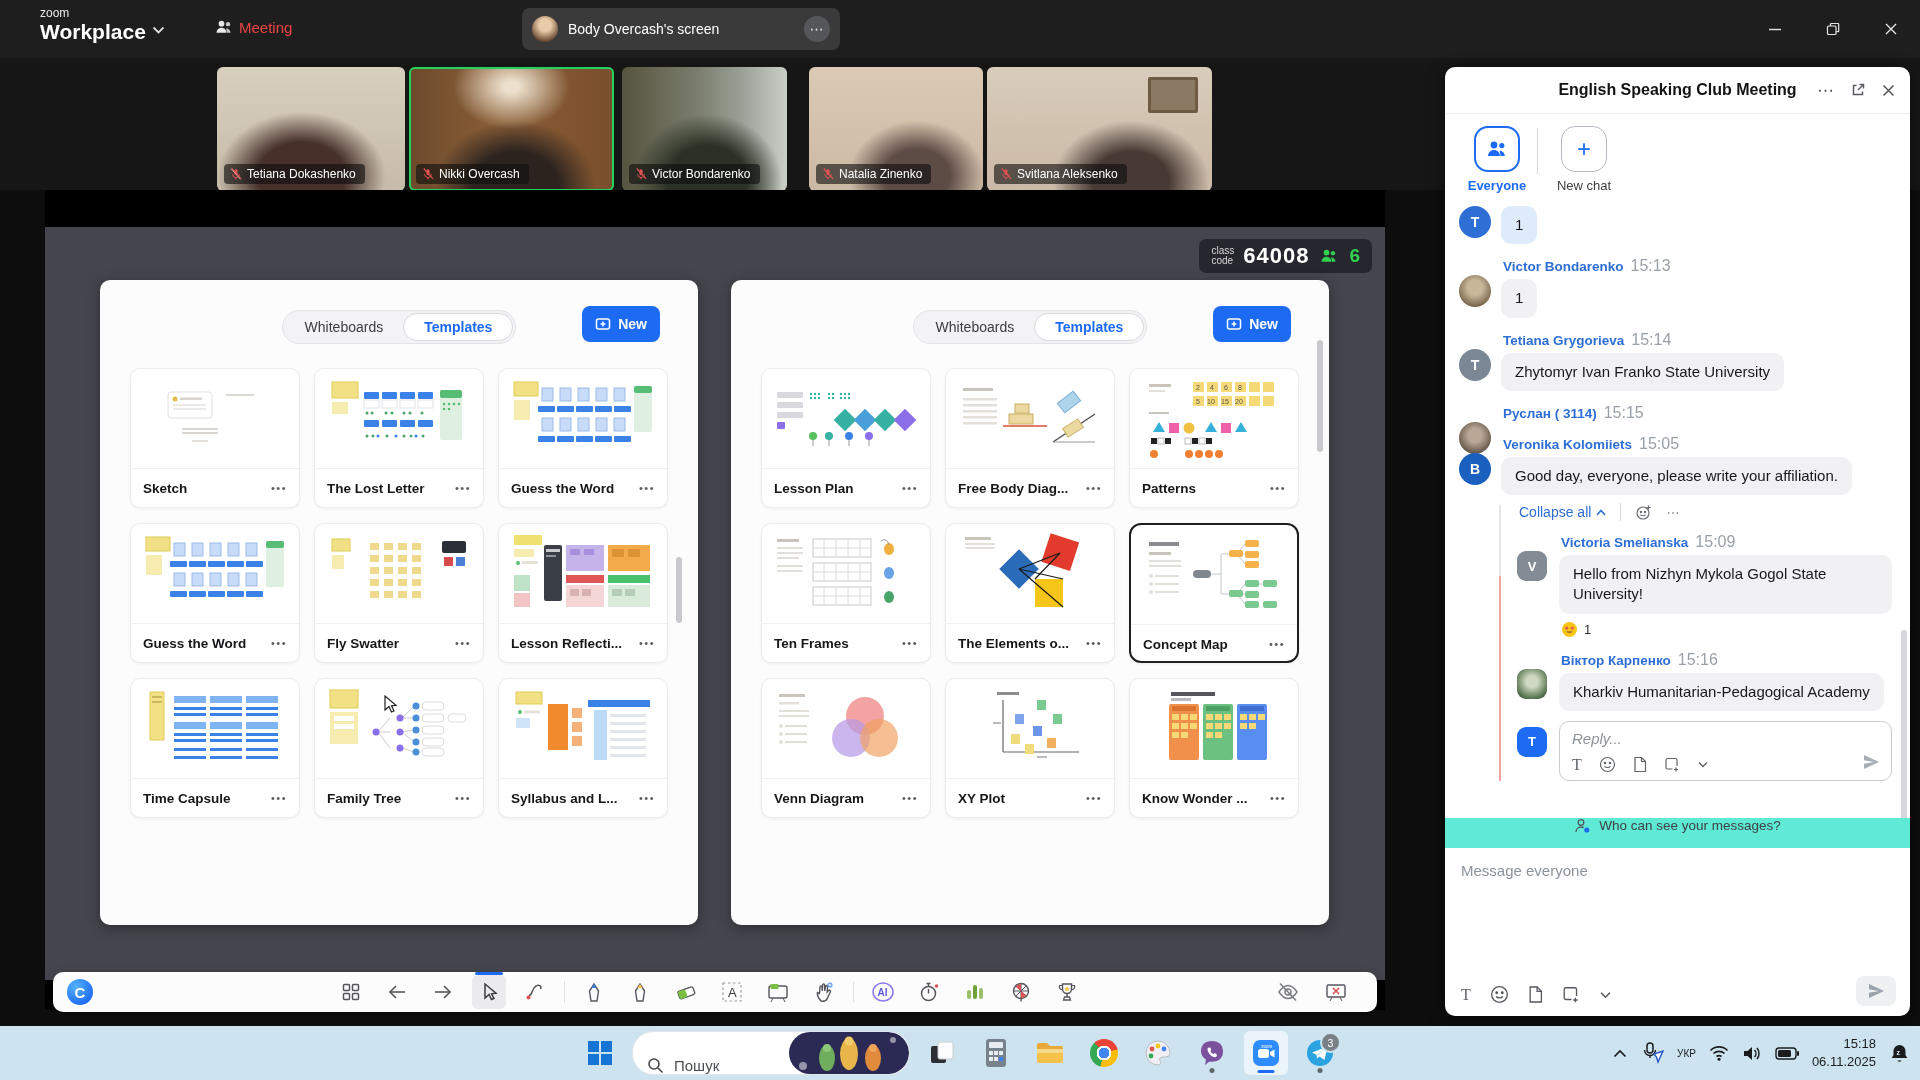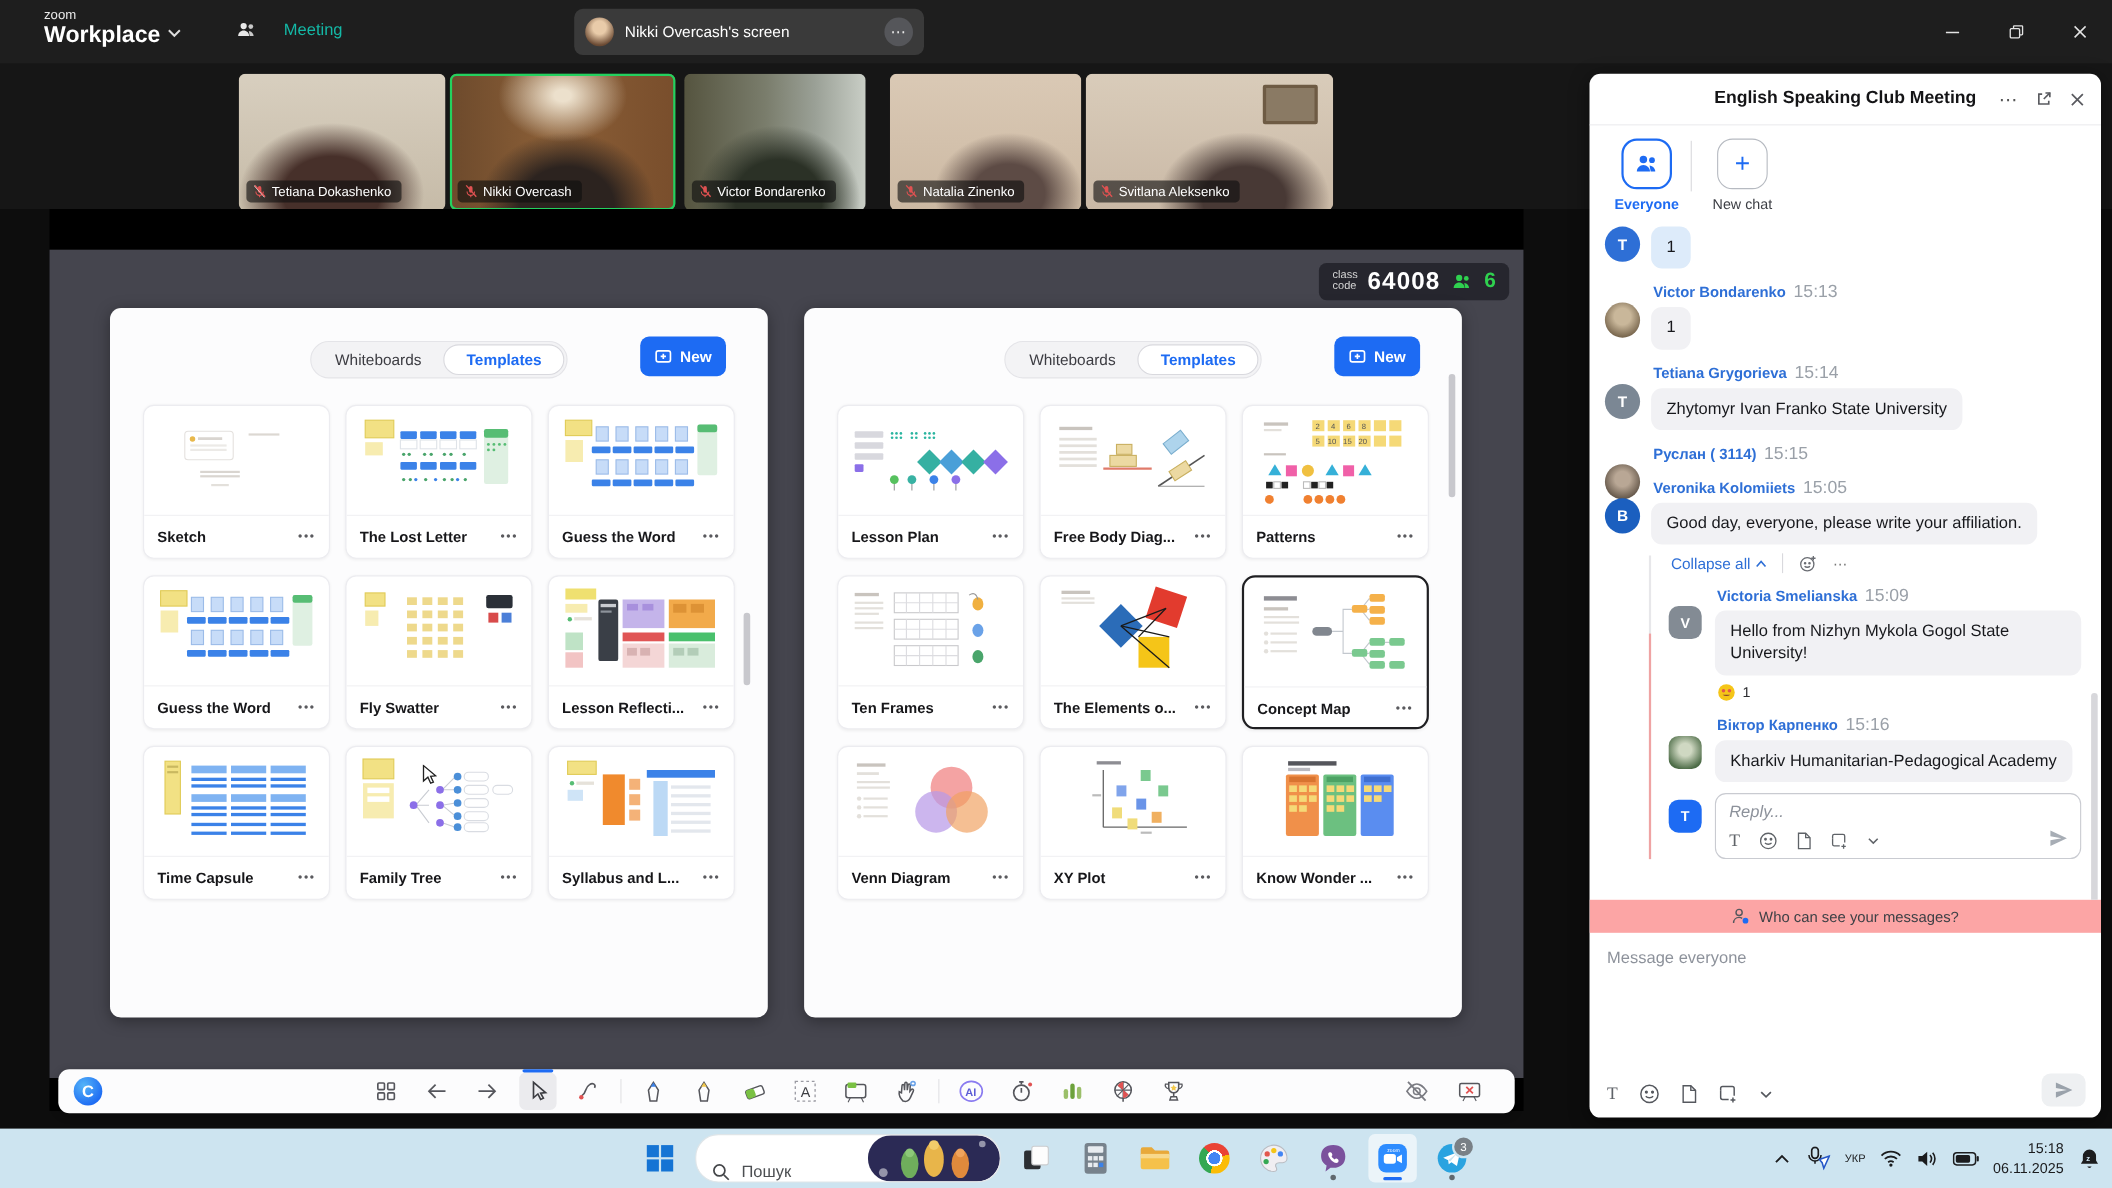--- a/index.html
+++ b/index.html
@@ -5,21 +5,21 @@
   html,body{margin:0;padding:0;width:1920px;height:1080px;overflow:hidden;background:#0d0d0d;
     font-family:"Liberation Sans",sans-serif;-webkit-font-smoothing:antialiased;}
   svg{display:block;}
 
   
   #topbar{position:absolute;left:0;top:0;width:1920px;height:58px;background:#1e1e1e;}
   .brand{position:absolute;left:40px;top:7px;color:#fff;line-height:1;}
   .brand .b1{font-size:12px;color:#e9e9e9;}
   .brand .b2{font-size:21px;font-weight:bold;margin-top:2px;}
   .brand-chev{position:absolute;left:152px;top:26px;}
-  .tab-meeting{position:absolute;left:214px;top:17px;display:flex;align-items:center;gap:24px;color:#14b8a6;font-size:15px;}
+  .tab-meeting{position:absolute;left:214px;top:17px;display:flex;align-items:center;gap:5px;color:#ef4444;font-size:15px;}
   .tab-active{position:absolute;left:522px;top:8px;width:318px;height:42px;background:#3a3a3a;border-radius:8px;
     display:flex;align-items:center;gap:10px;padding:0 10px;box-sizing:border-box;}
   .tab-avatar{width:26px;height:26px;border-radius:50%;background:radial-gradient(circle at 50% 35%,#e9cba9 28%,#6b4a33 75%);}
   .tab-active .t-title{color:#fff;font-size:14px;}
   .tab-more{margin-left:auto;width:26px;height:26px;border-radius:50%;background:#55565a;color:#e8e8e8;
     display:flex;align-items:center;justify-content:center;font-size:14px;letter-spacing:1px;}
   .winctl{position:absolute;right:0;top:0;height:58px;display:flex;}
   .winctl>div{width:58px;height:58px;display:flex;align-items:center;justify-content:center;color:#e3e3e3;}
 
   
@@ -117,21 +117,21 @@
   .tctl .d{width:1px;height:18px;background:#d9d9dd;}
   .tctl .mo{color:#777;font-size:13px;letter-spacing:1px;}
   .reaction{display:flex;align-items:center;gap:6px;margin:7px 0 12px 2px;font-size:13px;color:#2c2d31;}
   .replybox{border:1.5px solid #c9cbd1;border-radius:10px;margin:10px 0 4px 0;padding:8px 12px 6px 12px;position:relative;}
   .replybox .ph{color:#8d929b;font-size:15px;font-style:italic;}
   .rbics{display:flex;align-items:center;gap:17px;margin-top:9px;color:#5f6368;}
   .sendp{position:absolute;right:10px;bottom:8px;}
   .serifT{font-family:"Liberation Serif",serif;font-size:16px;color:#5f6368;}
   .cscroll{position:absolute;right:3px;top:428px;width:6px;height:255px;border-radius:3px;background:#d7d7db;}
 
-  .whobar{flex:0 0 auto;height:30px;background:#fca5a5;display:flex;align-items:center;justify-content:center;gap:8px;
+  .whobar{flex:0 0 auto;height:30px;background:#5eead4;display:flex;align-items:flex-start;justify-content:center;gap:8px;
     font-size:13.5px;color:#3e4146;}
   .compose{flex:0 0 auto;height:168px;position:relative;padding:14px 16px 0 16px;box-sizing:border-box;}
   .compose .ph{color:#8d929b;font-size:15px;}
   .cics{position:absolute;left:16px;bottom:12px;display:flex;align-items:center;gap:19px;color:#55585e;}
   .csend{position:absolute;right:14px;bottom:10px;width:40px;height:30px;background:#eef0f2;border-radius:8px;
     display:flex;align-items:center;justify-content:center;}
 
   
   #taskbar{position:absolute;left:0;top:1026px;width:1920px;height:54px;background:#cde4f0;}
   .tbc{position:absolute;left:578px;top:5px;display:flex;gap:10px;align-items:center;height:44px;}
@@ -166,21 +166,21 @@
           <circle cx="9" cy="8" r="3.4" fill="#e8e8e8"></circle>
           <path d="M3 19c0-3.3 2.7-6 6-6s6 2.7 6 6z" fill="#e8e8e8"></path>
           <circle cx="16.8" cy="8.6" r="2.6" fill="#e8e8e8" opacity=".85"></circle>
           <path d="M14.6 13.5c2.9.3 5.2 2.8 5.2 5.5h-4.2" fill="#e8e8e8" opacity=".85"></path>
         </svg>
     </span>
     <span>Meeting</span>
   </div>
   <div class="tab-active">
     <div class="tab-avatar"></div>
-    <div class="t-title">Nikki Overcash's screen</div>
+    <div class="t-title">Body Overcash's screen</div>
     <div class="tab-more">⋯</div>
   </div>
   <div class="winctl">
     <div>
         <svg width="14" height="14" viewBox="0 0 14 14">
           <line x1="1" y1="7.5" x2="13" y2="7.5" stroke="#e3e3e3" stroke-width="1.4"></line>
         </svg>
       </div>
     <div>
         <svg width="14" height="14" viewBox="0 0 14 14" fill="none" stroke="#e3e3e3" stroke-width="1.2">

